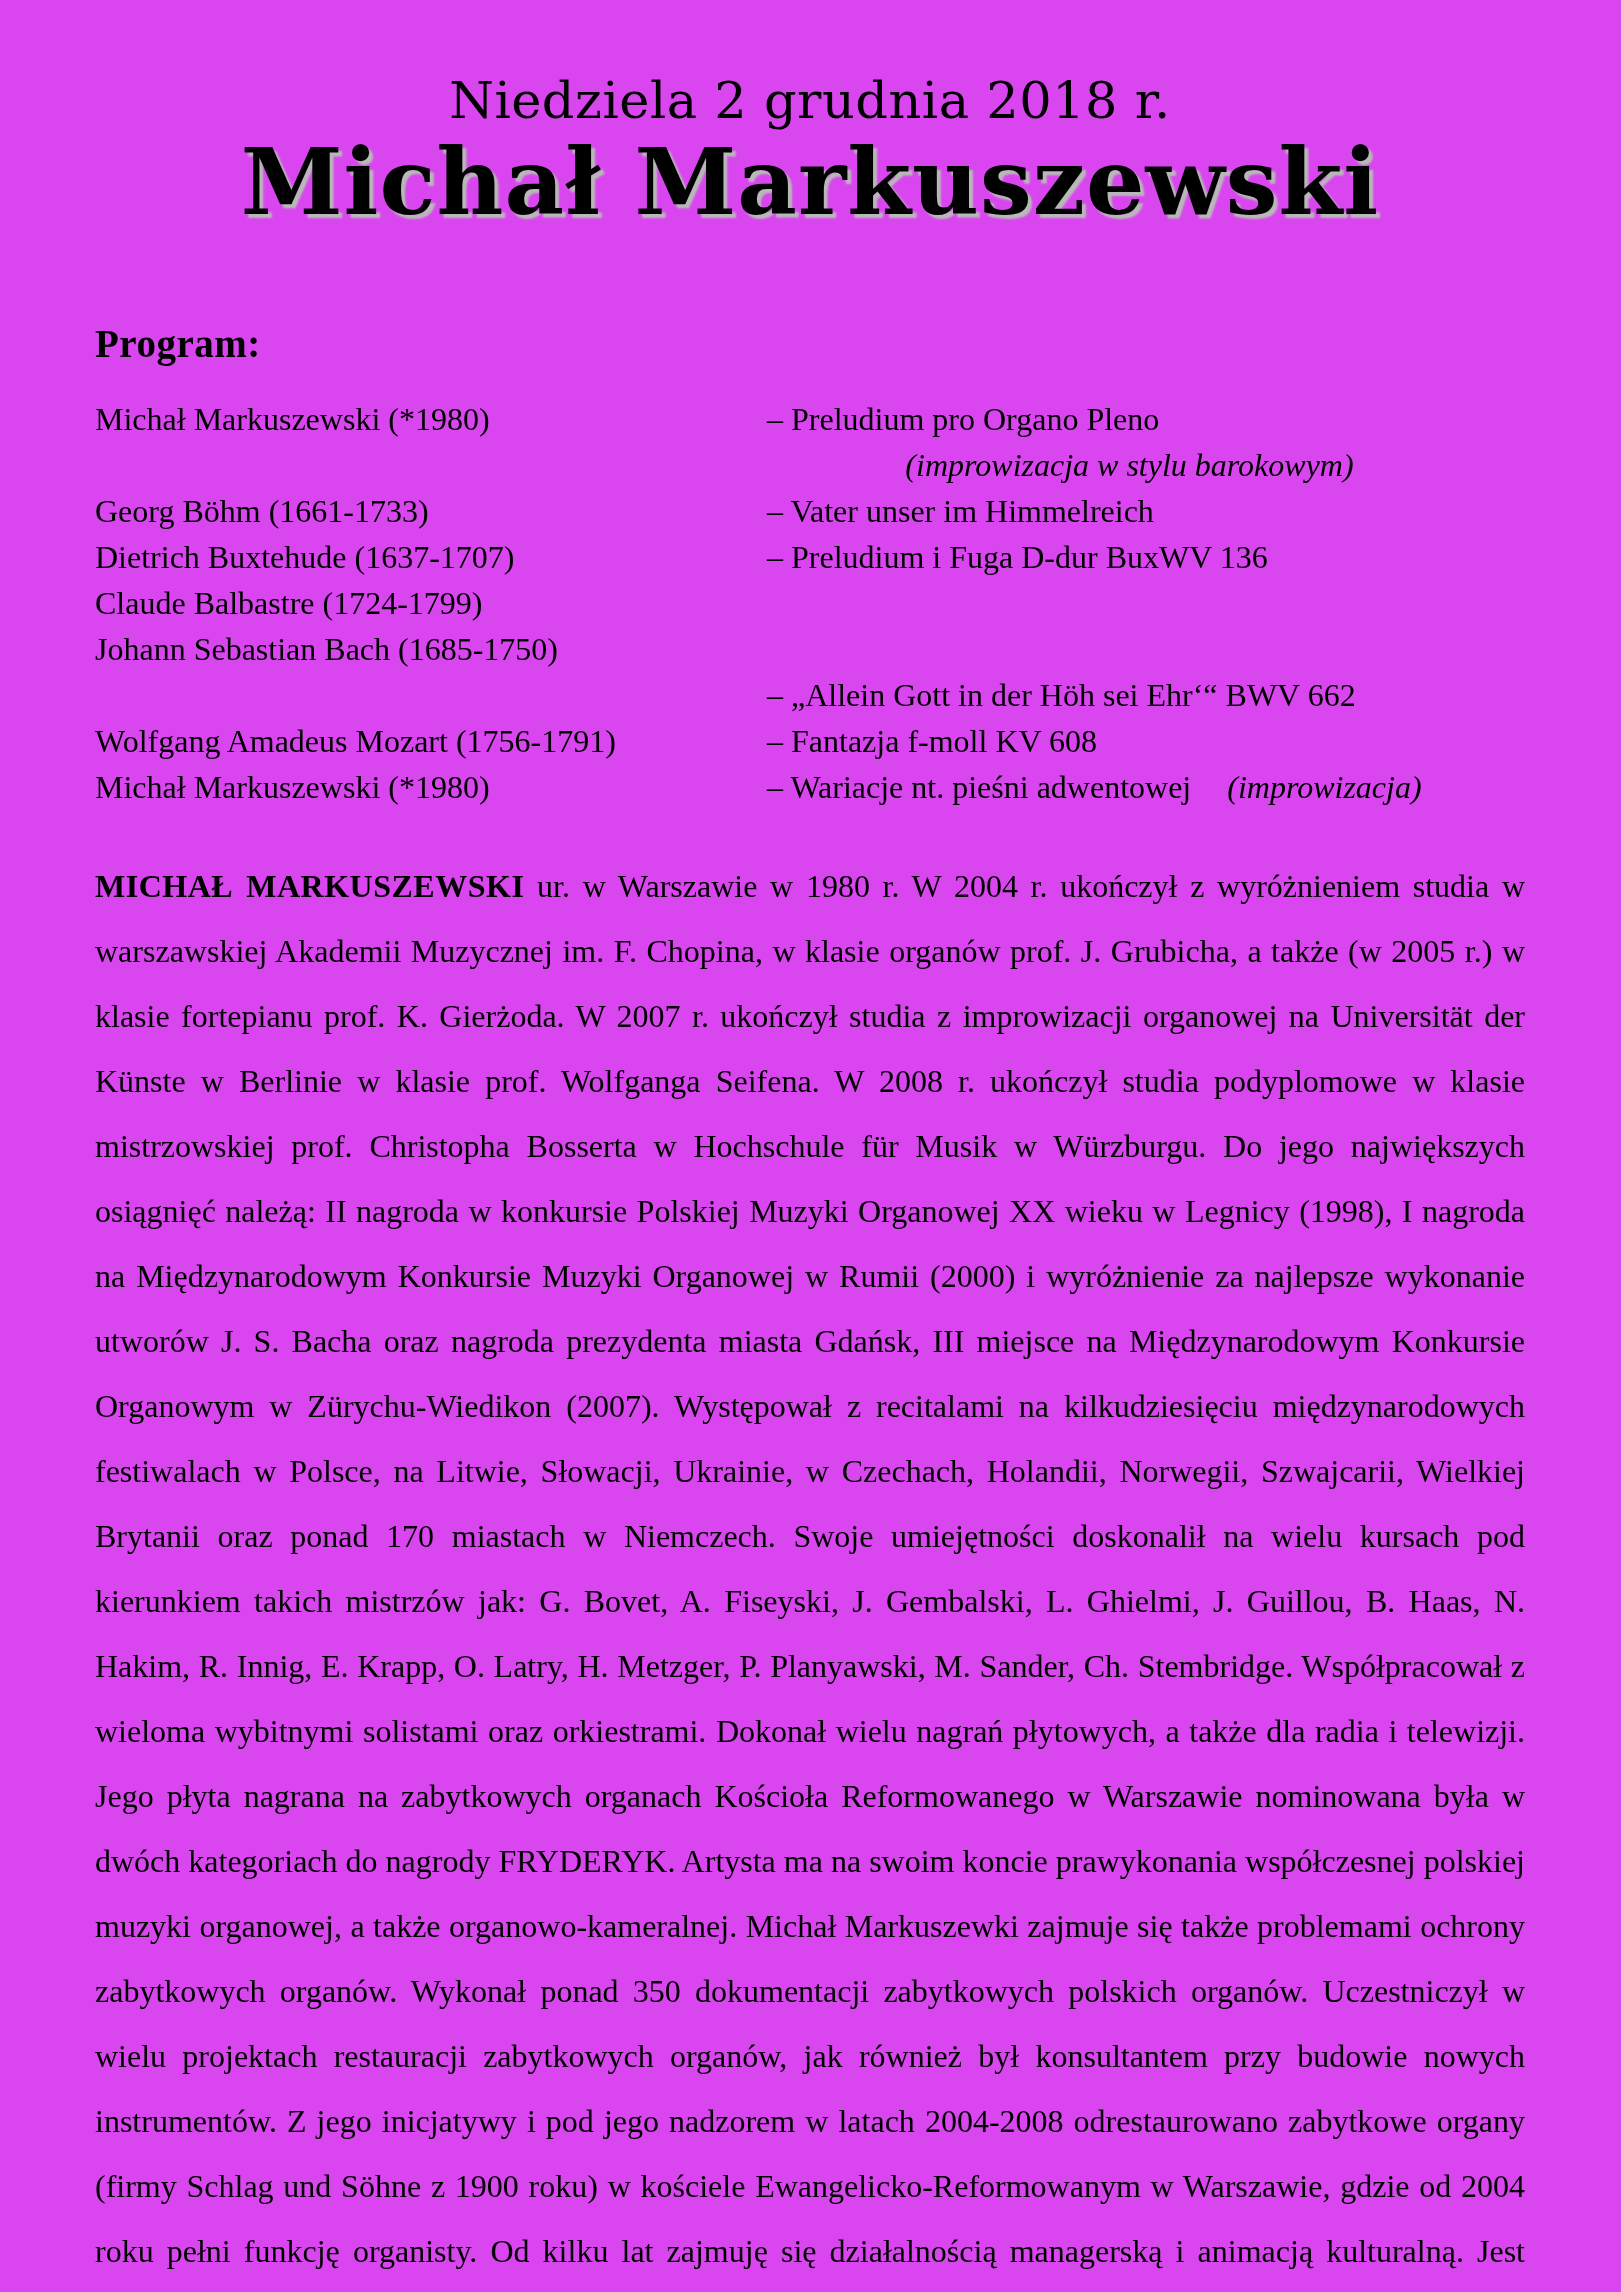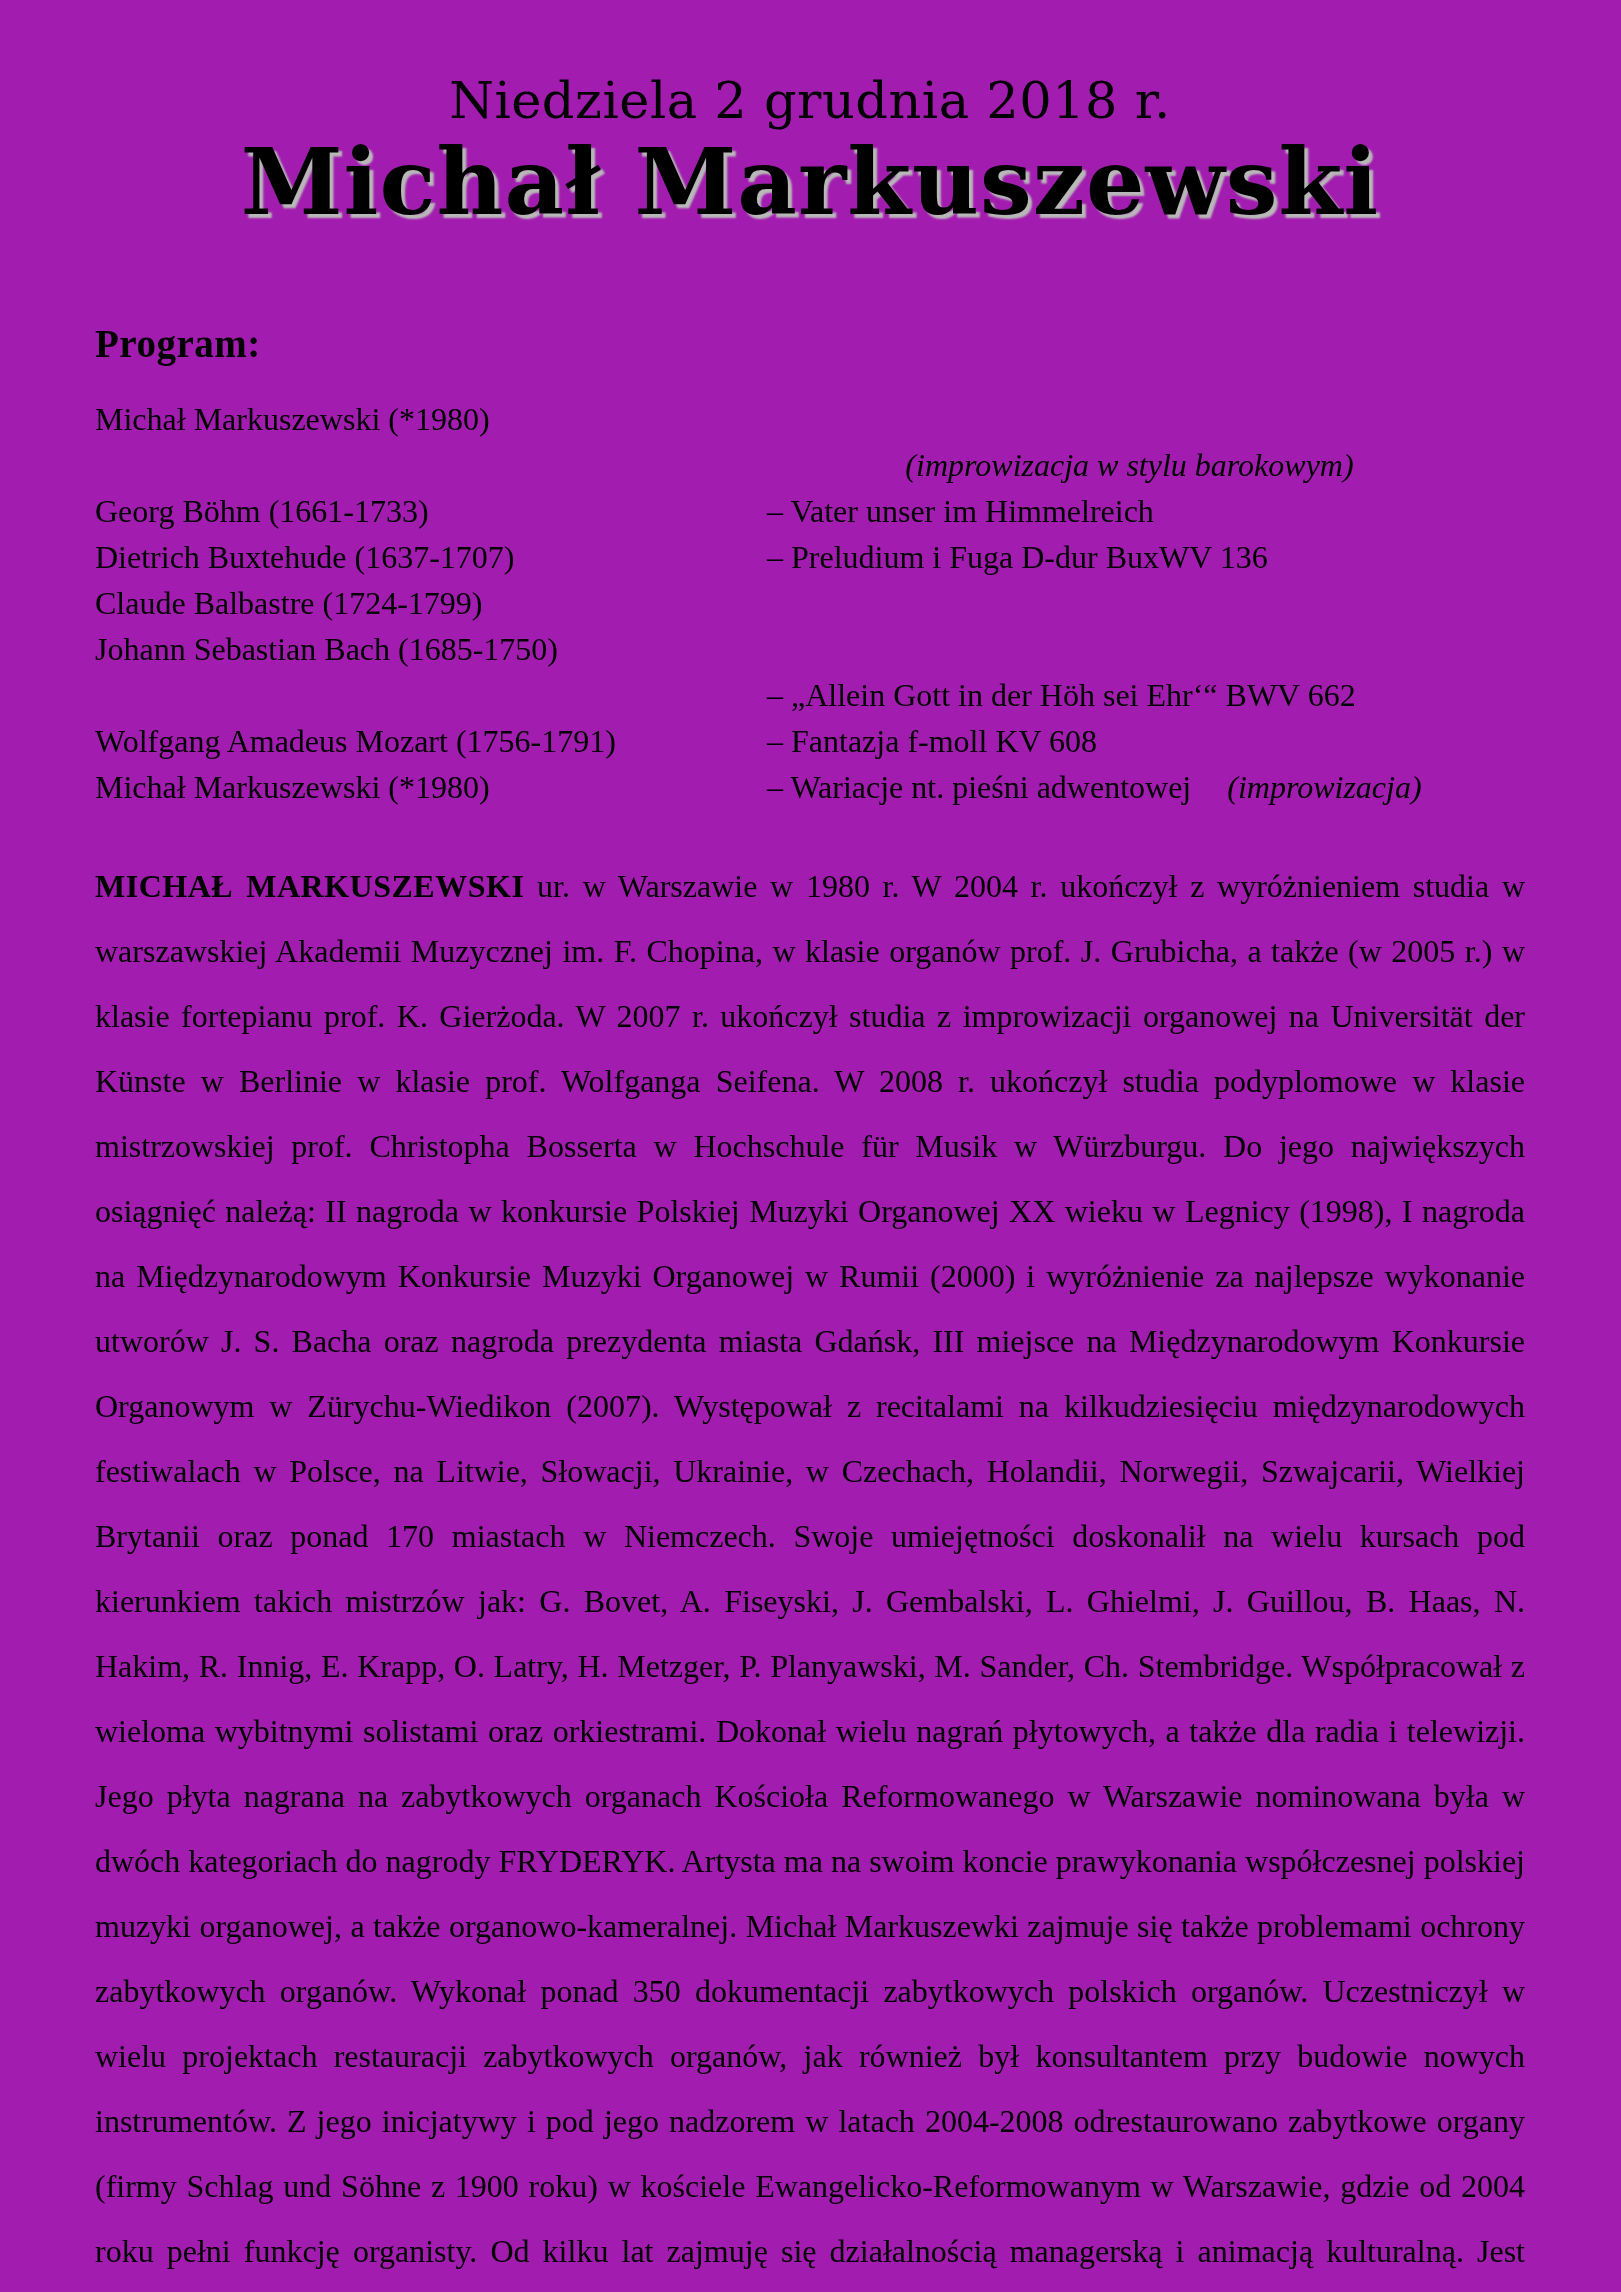--- a/index.html
+++ b/index.html
@@ -2,21 +2,21 @@
 <html><head>
 <meta charset="utf-8">
 <style>
   * { box-sizing: border-box; }
   html, body { margin: 0; padding: 0; background: #888; }
   .page {
     position: relative;
     width: 1621px;
     height: 2293px;
     margin: 0 auto;
-    background: #a21caf;
+    background: #d946ef;
     color: #000000;
     font-family: "Liberation Serif", "DejaVu Serif", serif;
     padding: 69px 96px 0 95px;
     overflow: hidden;
   }
   .title-date {
     text-align: center;
     font-family: "DejaVu Serif", "Liberation Serif", serif;
     font-size: 51px;
     line-height: 1.25;
@@ -77,20 +77,21 @@
 
   <div class="title-date">Niedziela 2 grudnia 2018 r.</div>
   <div class="title-main">Michał Markuszewski</div>
 
   <div class="program-heading">Program:</div>
 
   <div class="program-list">
 
     <div class="prow">
       <div class="pcol-composer">Michał Markuszewski (*1980)</div>
+      <div class="pcol-piece">– Preludium pro Organo Pleno</div>
     </div>
 
     <div class="prow note">
       <div class="pcol-composer"></div>
       <div class="pcol-piece">(improwizacja w stylu barokowym)</div>
     </div>
 
 
     <div class="prow">
       <div class="pcol-composer">Georg Böhm (1661-1733)</div>

